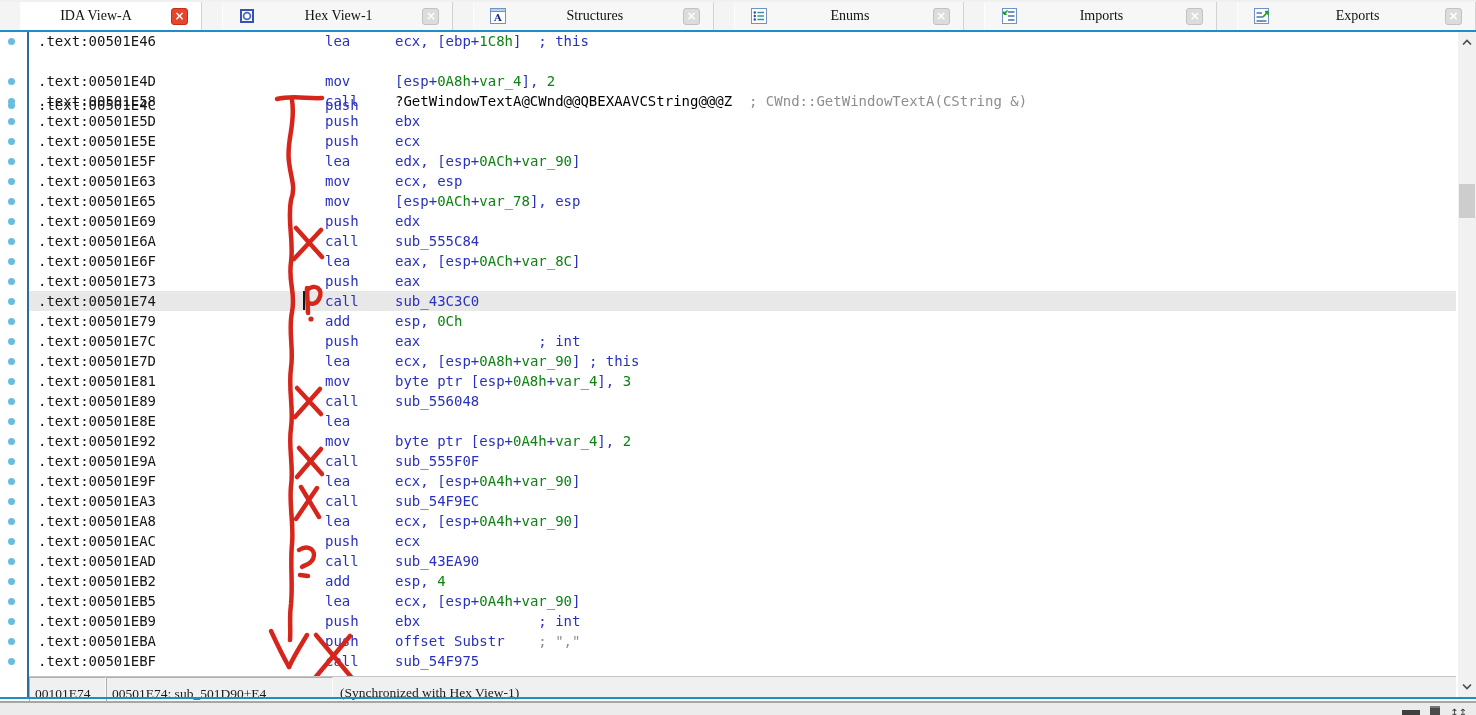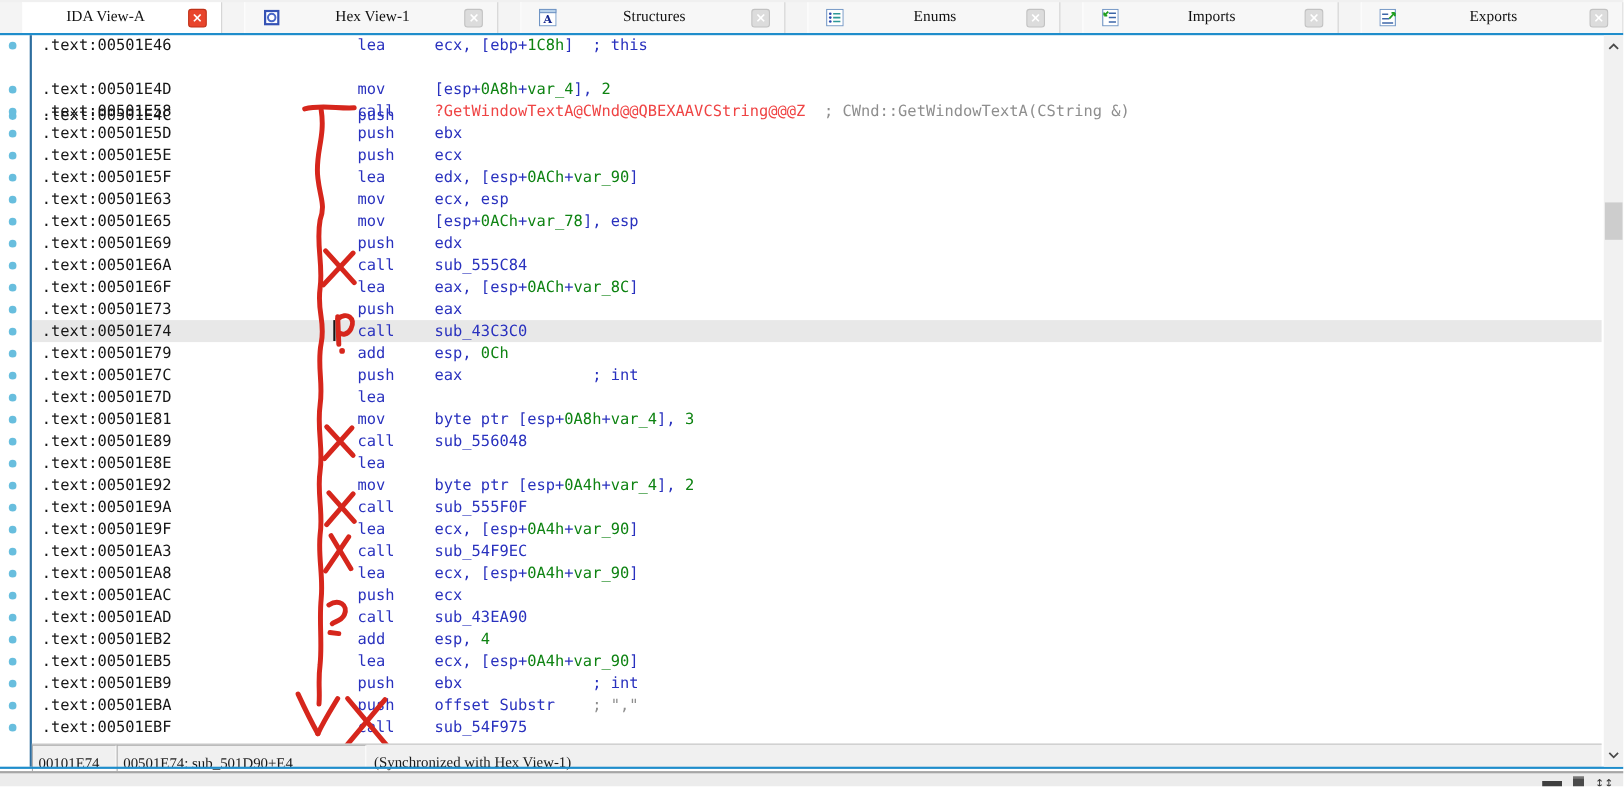--- a/index.html
+++ b/index.html
@@ -27,21 +27,21 @@
   #rows{position:absolute;top:0;left:0;}
   .row{position:absolute;left:0;width:1456px;height:20px;line-height:20px;white-space:pre;
        font-family:"DejaVu Sans Mono",monospace;font-size:14px;}
   .hlbg{position:absolute;left:29px;right:0;top:0;bottom:0;background:#e8e8e8;}
   .dot{position:absolute;left:8px;top:7px;width:7px;height:7px;border-radius:50%;background:#68bede;}
   .addr{position:absolute;left:38px;color:#161616;}
   .mnem{position:absolute;left:325px;color:#2931be;}
   .ops{position:absolute;left:395px;}
   .tk-b{color:#2931be;}
   .tk-g{color:#0e8312;}
-  .tk-i{color:#ef4444;}
+  .tk-i{color:#000000;}
   .tk-c{color:#8e8e8e;}
 
   .caret{position:absolute;left:303px;top:291px;width:2px;height:19px;background:#151515;}
 
   
   .overlay{position:absolute;top:0;left:0;pointer-events:none;}
 
   
   .statusbar{position:absolute;top:676px;left:29px;width:1427px;height:21px;background:#f0f0f0;
              border-top:1px solid #c4c4c4;display:flex;align-items:stretch;
@@ -152,21 +152,21 @@
       <div class="row" style="top: 151px;"><span class="dot"></span><span class="addr">.text:00501E5F</span><span class="mnem">lea</span><span class="ops"><span class="tk-b">edx, [esp+</span><span class="tk-g">0ACh</span><span class="tk-b">+</span><span class="tk-g">var_90</span><span class="tk-b">]</span></span></div>
       <div class="row" style="top: 171px;"><span class="dot"></span><span class="addr">.text:00501E63</span><span class="mnem">mov</span><span class="ops"><span class="tk-b">ecx, esp</span></span></div>
       <div class="row" style="top: 191px;"><span class="dot"></span><span class="addr">.text:00501E65</span><span class="mnem">mov</span><span class="ops"><span class="tk-b">[esp+</span><span class="tk-g">0ACh</span><span class="tk-b">+</span><span class="tk-g">var_78</span><span class="tk-b">], esp</span></span></div>
       <div class="row" style="top: 211px;"><span class="dot"></span><span class="addr">.text:00501E69</span><span class="mnem">push</span><span class="ops"><span class="tk-b">edx</span></span></div>
       <div class="row" style="top: 231px;"><span class="dot"></span><span class="addr">.text:00501E6A</span><span class="mnem">call</span><span class="ops"><span class="tk-b">sub_555C84</span></span></div>
       <div class="row" style="top: 251px;"><span class="dot"></span><span class="addr">.text:00501E6F</span><span class="mnem">lea</span><span class="ops"><span class="tk-b">eax, [esp+</span><span class="tk-g">0ACh</span><span class="tk-b">+</span><span class="tk-g">var_8C</span><span class="tk-b">]</span></span></div>
       <div class="row" style="top: 271px;"><span class="dot"></span><span class="addr">.text:00501E73</span><span class="mnem">push</span><span class="ops"><span class="tk-b">eax</span></span></div>
       <div class="row" style="top: 291px;"><span class="hlbg"></span><span class="dot"></span><span class="addr">.text:00501E74</span><span class="mnem">call</span><span class="ops"><span class="tk-b">sub_43C3C0</span></span></div>
       <div class="row" style="top: 311px;"><span class="dot"></span><span class="addr">.text:00501E79</span><span class="mnem">add</span><span class="ops"><span class="tk-b">esp, </span><span class="tk-g">0Ch</span></span></div>
       <div class="row" style="top: 331px;"><span class="dot"></span><span class="addr">.text:00501E7C</span><span class="mnem">push</span><span class="ops"><span class="tk-b">eax</span><span class="tk-b">              </span><span class="tk-b">; int</span></span></div>
-      <div class="row" style="top: 351px;"><span class="dot"></span><span class="addr">.text:00501E7D</span><span class="mnem">lea</span></div>
+      <div class="row" style="top: 351px;"><span class="dot"></span><span class="addr">.text:00501E7D</span><span class="mnem">lea</span><span class="ops"><span class="tk-b">ecx, [esp+</span><span class="tk-g">0A8h</span><span class="tk-b">+</span><span class="tk-g">var_90</span><span class="tk-b">] </span><span class="tk-b">; this</span></span></div>
       <div class="row" style="top: 371px;"><span class="dot"></span><span class="addr">.text:00501E81</span><span class="mnem">mov</span><span class="ops"><span class="tk-b">byte ptr [esp+</span><span class="tk-g">0A8h</span><span class="tk-b">+</span><span class="tk-g">var_4</span><span class="tk-b">], </span><span class="tk-g">3</span></span></div>
       <div class="row" style="top: 391px;"><span class="dot"></span><span class="addr">.text:00501E89</span><span class="mnem">call</span><span class="ops"><span class="tk-b">sub_556048</span></span></div>
       <div class="row" style="top: 411px;"><span class="dot"></span><span class="addr">.text:00501E8E</span><span class="mnem">lea</span></div>
       <div class="row" style="top: 431px;"><span class="dot"></span><span class="addr">.text:00501E92</span><span class="mnem">mov</span><span class="ops"><span class="tk-b">byte ptr [esp+</span><span class="tk-g">0A4h</span><span class="tk-b">+</span><span class="tk-g">var_4</span><span class="tk-b">], </span><span class="tk-g">2</span></span></div>
       <div class="row" style="top: 451px;"><span class="dot"></span><span class="addr">.text:00501E9A</span><span class="mnem">call</span><span class="ops"><span class="tk-b">sub_555F0F</span></span></div>
       <div class="row" style="top: 471px;"><span class="dot"></span><span class="addr">.text:00501E9F</span><span class="mnem">lea</span><span class="ops"><span class="tk-b">ecx, [esp+</span><span class="tk-g">0A4h</span><span class="tk-b">+</span><span class="tk-g">var_90</span><span class="tk-b">]</span></span></div>
       <div class="row" style="top: 491px;"><span class="dot"></span><span class="addr">.text:00501EA3</span><span class="mnem">call</span><span class="ops"><span class="tk-b">sub_54F9EC</span></span></div>
       <div class="row" style="top: 511px;"><span class="dot"></span><span class="addr">.text:00501EA8</span><span class="mnem">lea</span><span class="ops"><span class="tk-b">ecx, [esp+</span><span class="tk-g">0A4h</span><span class="tk-b">+</span><span class="tk-g">var_90</span><span class="tk-b">]</span></span></div>
       <div class="row" style="top: 531px;"><span class="dot"></span><span class="addr">.text:00501EAC</span><span class="mnem">push</span><span class="ops"><span class="tk-b">ecx</span></span></div>
       <div class="row" style="top: 551px;"><span class="dot"></span><span class="addr">.text:00501EAD</span><span class="mnem">call</span><span class="ops"><span class="tk-b">sub_43EA90</span></span></div>

